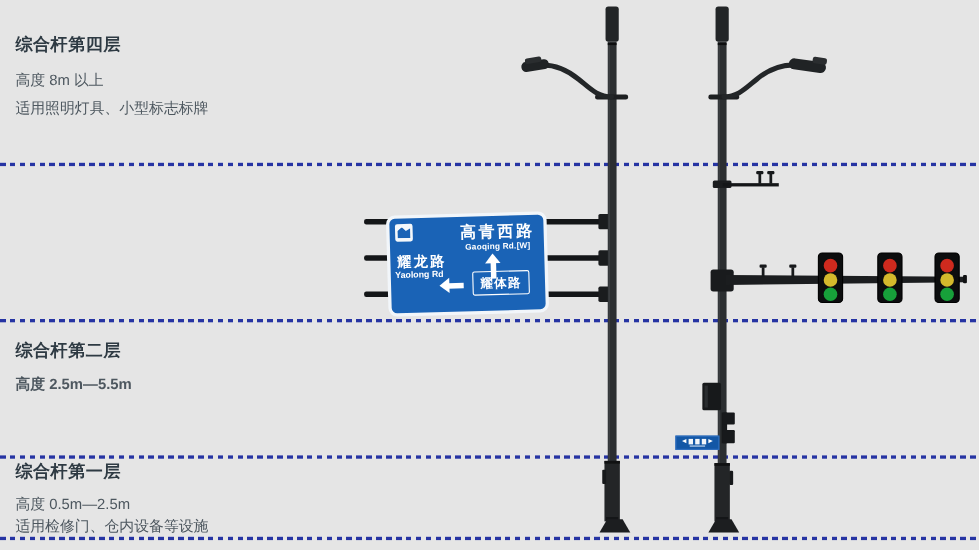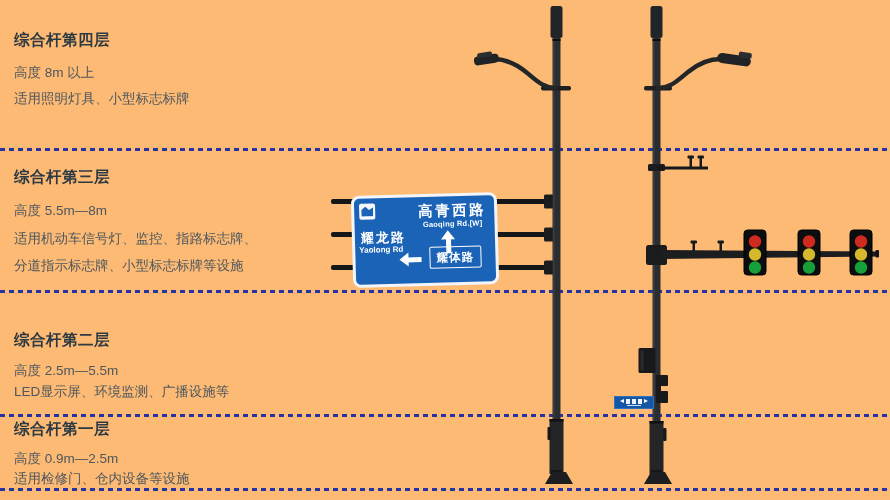--- a/index.html
+++ b/index.html
@@ -1,24 +1,24 @@
 <!DOCTYPE html>
 <html><head>
 <meta charset="utf-8">
 <style>
   html,body{margin:0;padding:0;background:#ffffff;}
-  .canvas{position:relative;width:890px;height:500px;background:#fdba74;overflow:hidden;
+  .canvas{position:relative;width:890px;height:500px;background:#e5e5e5;overflow:hidden;
           font-family:"Liberation Sans","DejaVu Sans",sans-serif;}
   
   .layer-block{position:absolute;left:14px;width:330px;color:#4d575f;}
   .layer-title{font-size:15.5px;font-weight:bold;color:#2e3a43;letter-spacing:.5px;margin-bottom:9px;}
   .layer-line{font-size:13.5px;color:#4d575f;}
   .lh26 .layer-line{line-height:26px;}
   .lh27 .layer-line{line-height:27.5px;}
-  .lh21 .layer-line{line-height:21px;}
+  .lh21 .layer-line{line-height:21px;font-weight:bold;}
   .lh20 .layer-line{line-height:20px;}
   
   .dash-line{position:absolute;left:0;width:890px;height:3px;
     background:repeating-linear-gradient(90deg,#2634a3 0 5px,transparent 5px 9px);}
   
   .pole-svg{position:absolute;left:0;top:0;}
   
   .guide-sign{position:absolute;left:352px;top:194px;width:146px;height:92px;
     background:#1a63b6;border:3px solid #f2f6fa;border-radius:8px;
     transform:rotate(-1.6deg);box-sizing:border-box;color:#ffffff;}
@@ -59,40 +59,33 @@
 <div class="canvas">
 
   <div class="layer-block lh26" style="top:30px;">
     <div class="layer-title">综合杆第四层</div>
     <div class="layer-line">高度 8m 以上</div>
     <div class="layer-line">适用照明灯具、小型标志标牌</div>
   </div>
 
   <div class="dash-line" style="top:148px;"></div>
 
-  <div class="layer-block lh27" style="top:167px;">
-    <div class="layer-title">综合杆第三层</div>
-    <div class="layer-line">高度 5.5m—8m</div>
-    <div class="layer-line">适用机动车信号灯、监控、指路标志牌、</div>
-    <div class="layer-line">分道指示标志牌、小型标志标牌等设施</div>
-  </div>
 
   <div class="dash-line" style="top:290px;"></div>
 
-  <div class="layer-block lh21" style="top:330px;">
+  <div class="layer-block lh21" style="top:309px;">
     <div class="layer-title">综合杆第二层</div>
     <div class="layer-line">高度 2.5m—5.5m</div>
-    <div class="layer-line">LED显示屏、环境监测、广播设施等</div>
   </div>
 
   <div class="dash-line" style="top:414px;"></div>
 
   <div class="layer-block lh20" style="top:419px;">
     <div class="layer-title">综合杆第一层</div>
-    <div class="layer-line">高度 0.9m—2.5m</div>
+    <div class="layer-line">高度 0.5m—2.5m</div>
     <div class="layer-line">适用检修门、仓内设备等设施</div>
   </div>
 
   <div class="dash-line" style="top:488px;"></div>
 
   <svg class="pole-svg" width="890" height="500" viewBox="0 0 890 500">
 
     <g>
 
       <g>

